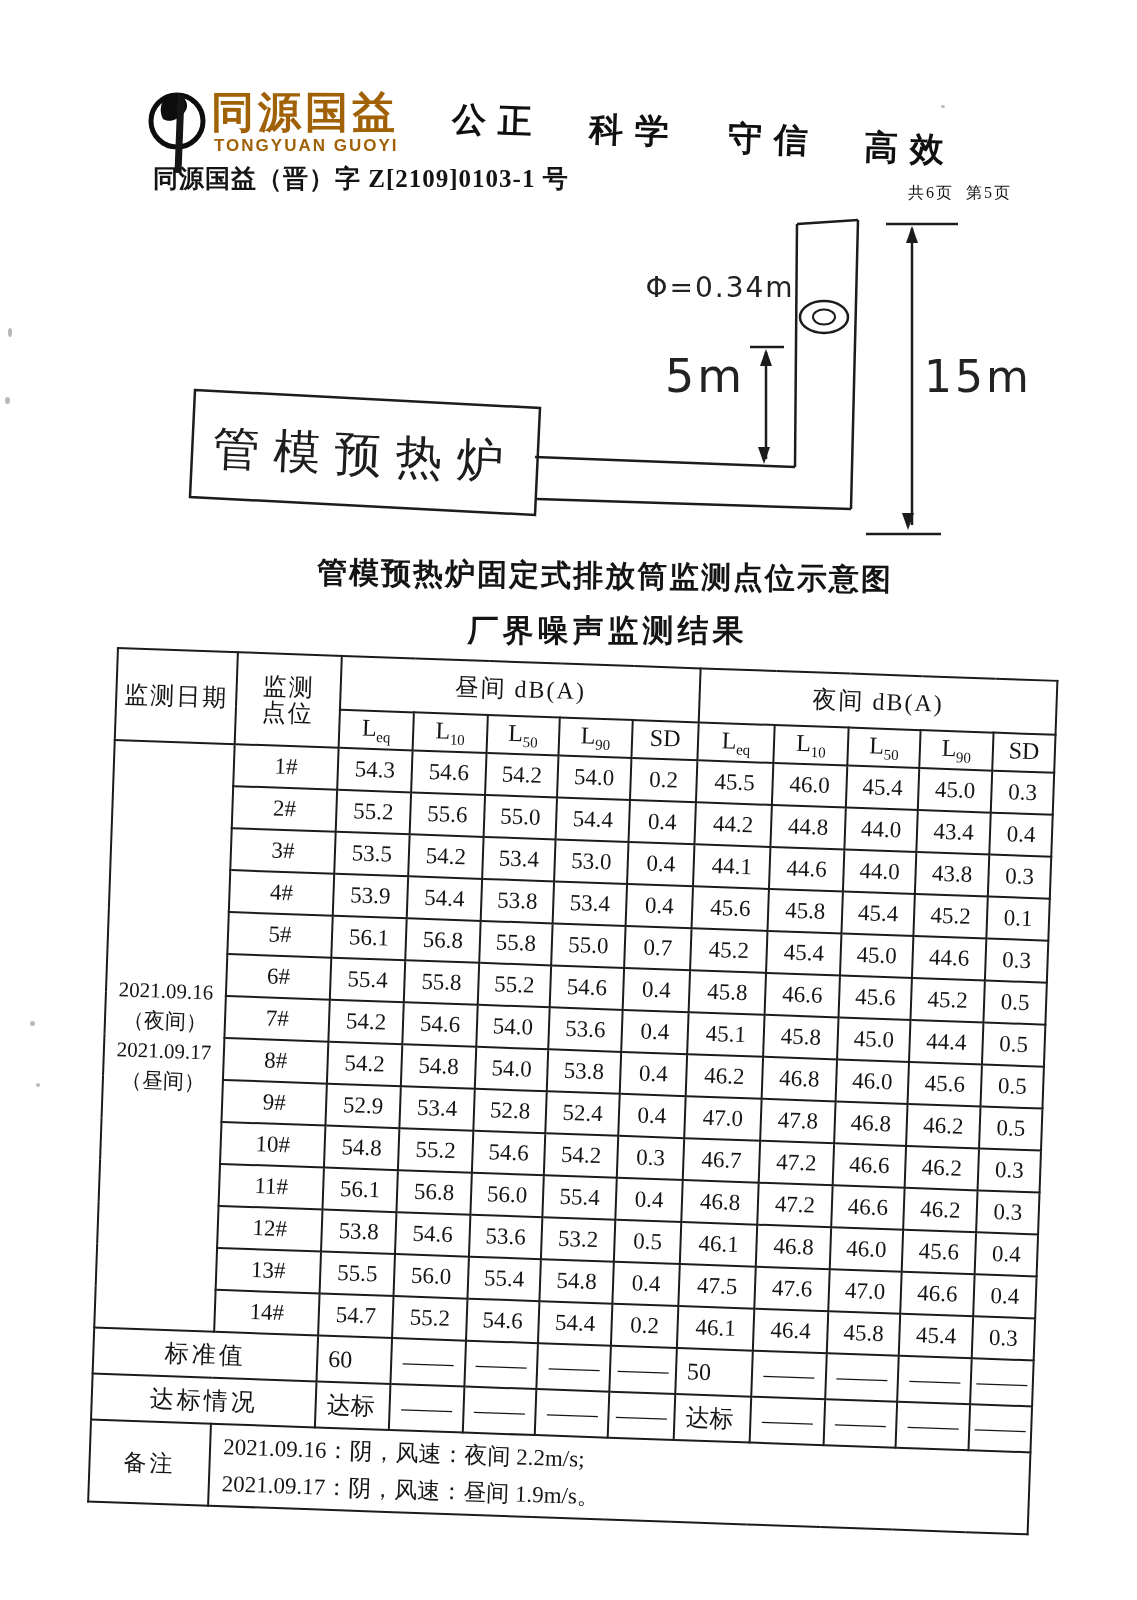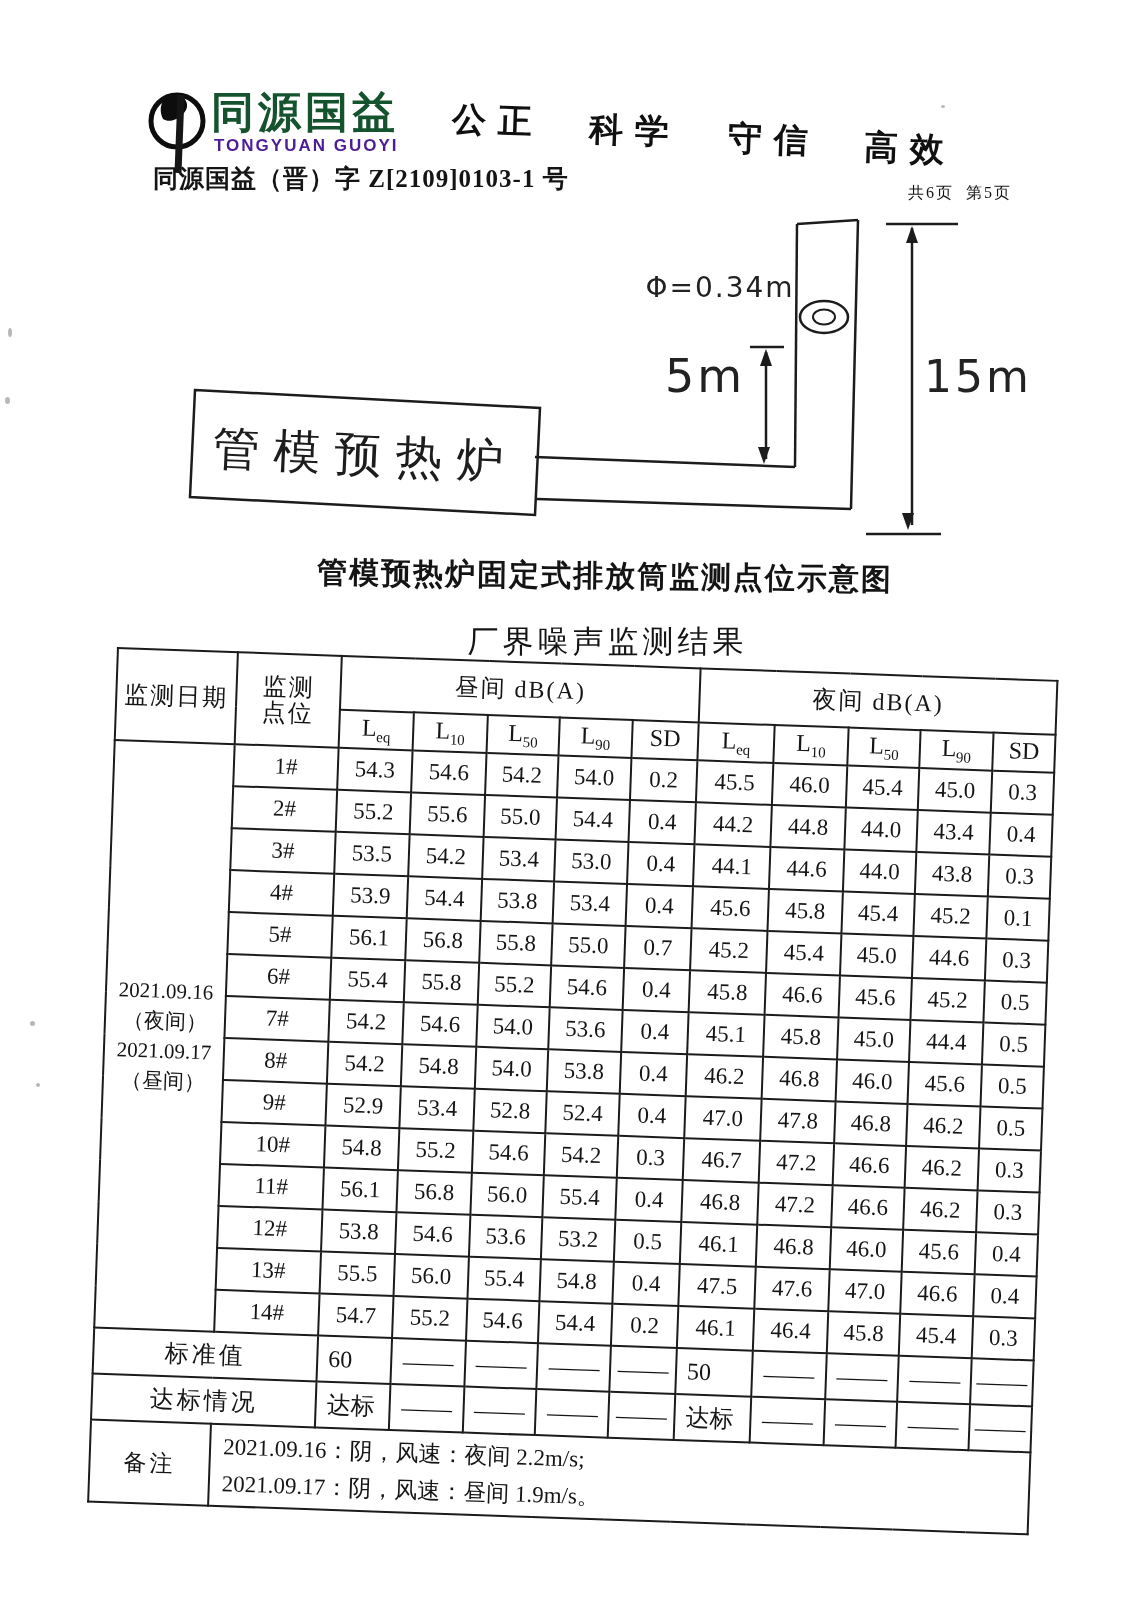--- a/index.html
+++ b/index.html
@@ -2,34 +2,34 @@
 <html><head>
 <meta charset="utf-8">
 <style>
   html,body{margin:0;padding:0;background:#e8e8e8;}
   .page{position:relative;width:1137px;height:1600px;background:#ffffff;overflow:hidden;
         font-family:"Liberation Serif","DejaVu Serif",serif;color:#141414;}
   .abs{position:absolute;}
 
   
   .brand-cn{left:211px;top:84px;font-family:"Liberation Sans","DejaVu Sans",sans-serif;
-            font-weight:bold;font-size:43px;letter-spacing:4px;color:#14532d;}
+            font-weight:bold;font-size:43px;letter-spacing:4px;color:#a16207;}
   .brand-en{left:214px;top:136px;font-family:"Liberation Sans","DejaVu Sans",sans-serif;
-            font-weight:bold;font-size:17px;letter-spacing:2px;color:#4c1d95;}
+            font-weight:bold;font-size:17px;letter-spacing:2px;color:#a16207;}
   .slogan{font-family:"Liberation Sans","DejaVu Sans",sans-serif;font-weight:bold;
           font-size:34px;letter-spacing:12px;color:#101010;transform:rotate(2deg);}
   .doc-number{left:153px;top:162px;font-weight:bold;font-size:25px;letter-spacing:1px;}
   .page-info{left:908px;top:183px;font-size:16px;white-space:pre;letter-spacing:2px;}
 
   
   .diagram-svg{left:0;top:0;width:1137px;height:620px;pointer-events:none;}
   .fig-caption{left:75px;top:556px;width:1060px;text-align:center;font-size:30px;
                font-weight:600;letter-spacing:2px;transform:rotate(0.7deg);}
   .table-title{left:80px;top:610px;width:1055px;text-align:center;font-size:31px;
-               font-weight:400;letter-spacing:4px;margin-top:11px;}
+               font-weight:700;letter-spacing:4px;}
 
   
   .table-wrap{left:117px;top:647px;transform:rotate(2deg);transform-origin:top left;}
   table{border-collapse:collapse;width:940px;table-layout:fixed;background:#fff;}
   th,td{border:2px solid #1b1b1b;text-align:center;vertical-align:middle;
         color:#151515;padding:0;overflow:hidden;}
   thead tr.grp th{height:52px;font-size:24px;font-weight:normal;letter-spacing:2px;}
   thead tr.met th{height:36px;font-size:24px;font-weight:normal;}
   thead sub{font-size:15px;}
   .c-point-h div{line-height:26px;}

